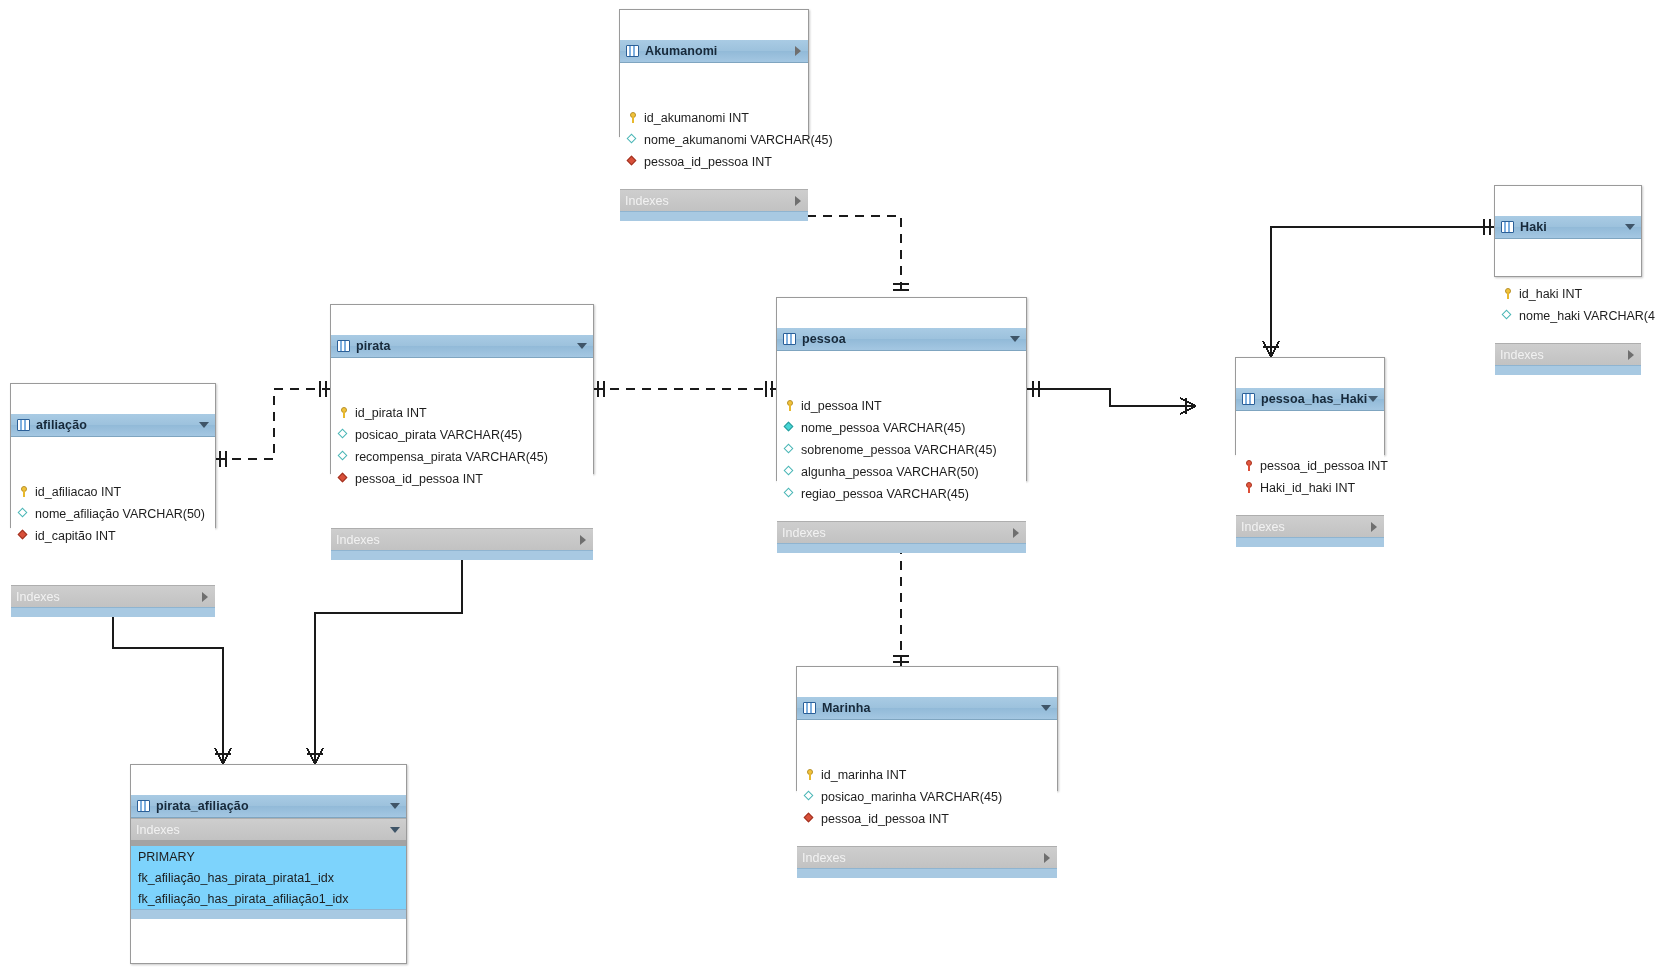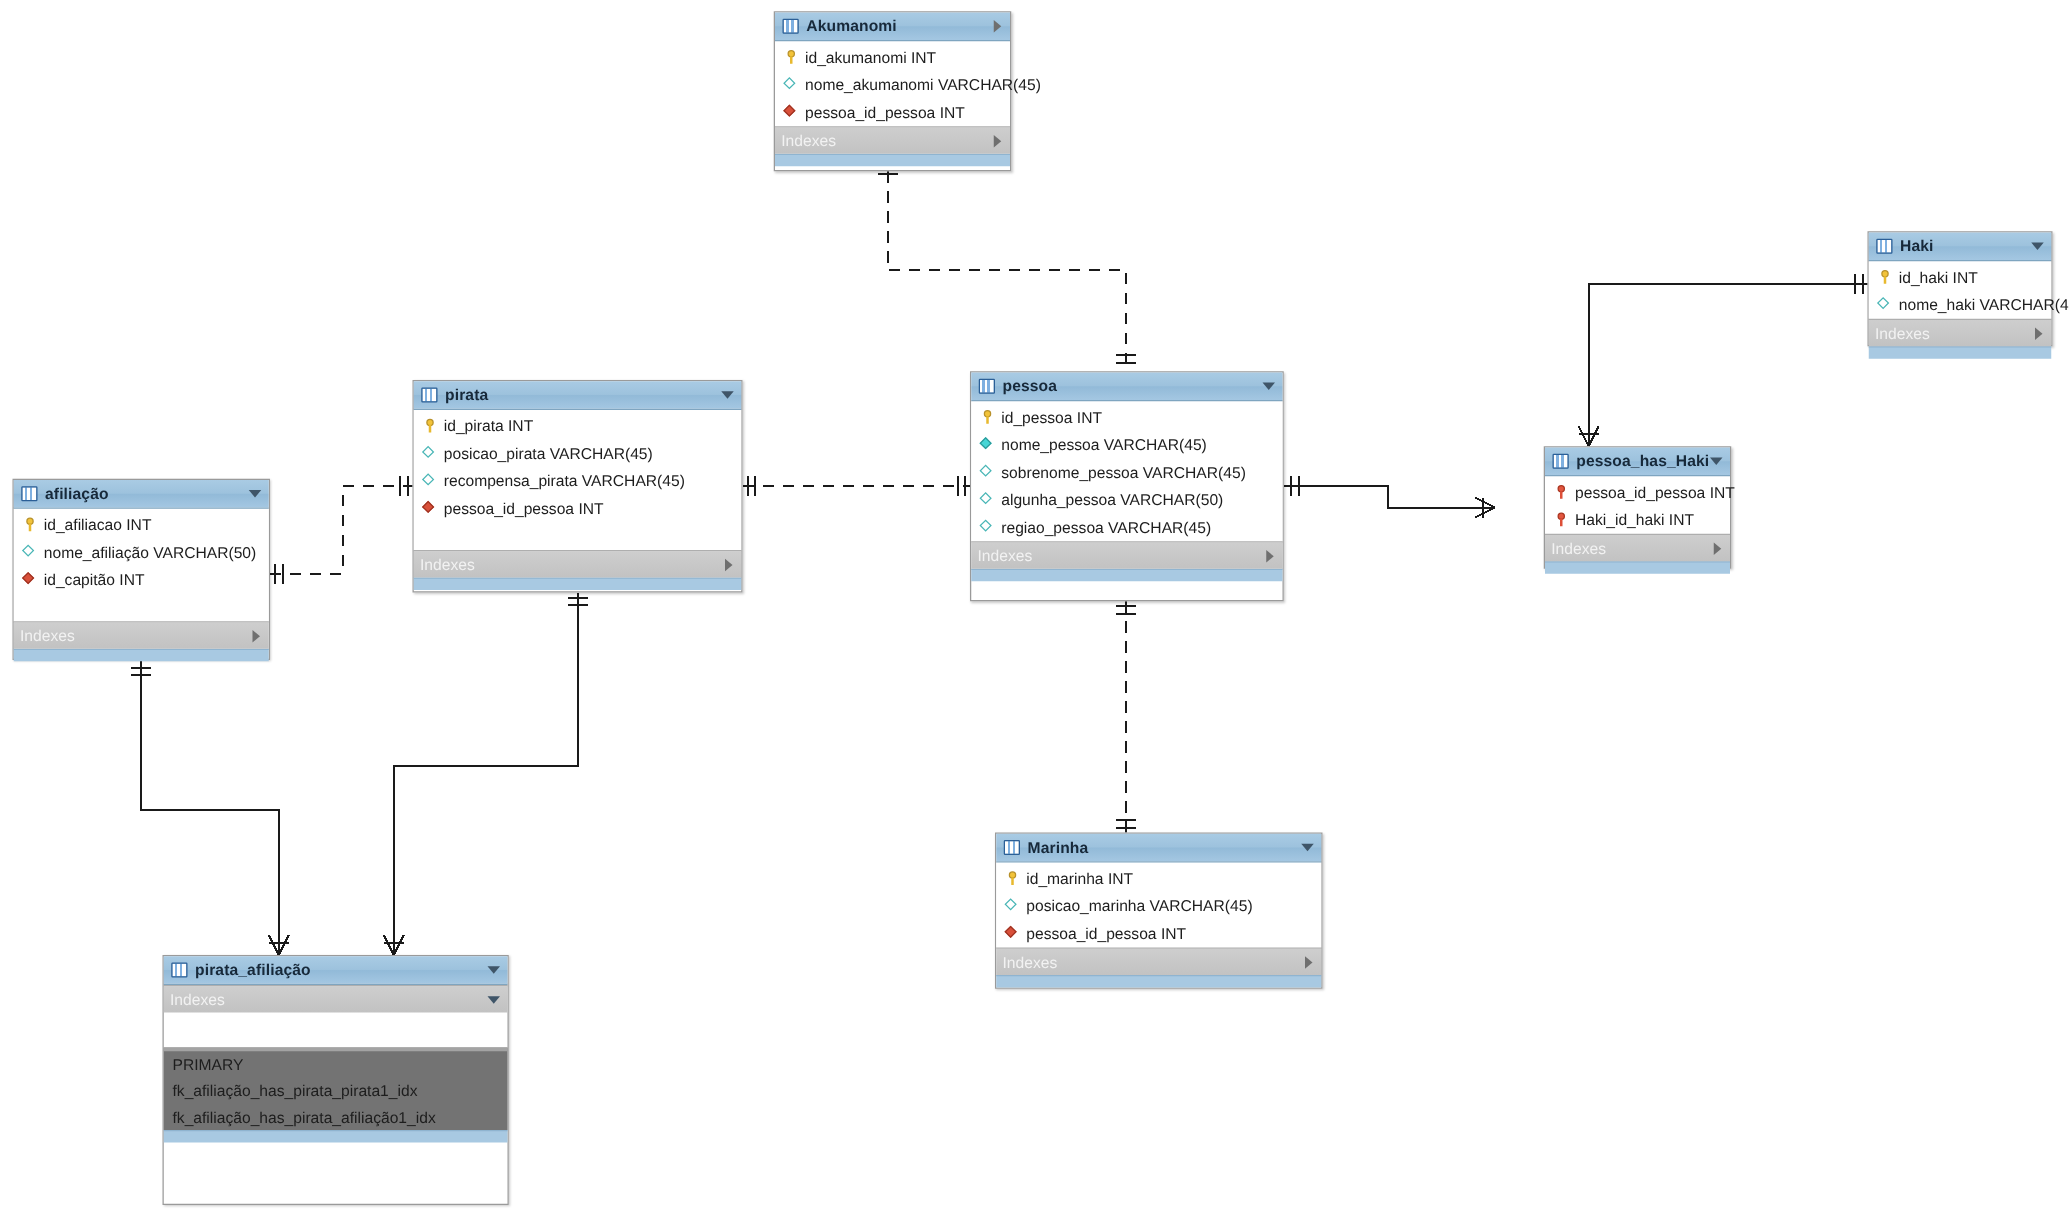--- a/index.html
+++ b/index.html
@@ -21,20 +21,21 @@
     font-size:12.5px;
     color:#1b1b1b;
   }
   .tbl-hd{
     height:22px;
     display:flex;align-items:center;
     background:linear-gradient(to bottom,#a9cbe4 0%,#9dc2dd 48%,#92bad8 52%,#a4c7e2 100%);
     border-bottom:1px solid #7fa5c0;
     padding:0 5px 0 6px;
     position:relative;
+    margin-top:30px;
   }
   .tbl-icon{
     width:13px;height:12px;flex:0 0 auto;margin-right:6px;
     box-sizing:border-box;
     border:1px solid #2b5f97;
     background:
       linear-gradient(to right,
         #ffffff 0 2px,#7fb0e0 2px 4px,
         #ffffff 4px 6px,#7fb0e0 6px 8px,
         #ffffff 8px 11px);
@@ -48,21 +49,21 @@
     position:absolute;right:6px;top:50%;transform:translateY(-50%);
     width:0;height:0;border-left:5px solid transparent;border-right:5px solid transparent;
     border-top:6px solid #3f5568;
   }
   .caret-r{
     position:absolute;right:7px;top:50%;transform:translateY(-50%);
     width:0;height:0;border-top:5px solid transparent;border-bottom:5px solid transparent;
     border-left:6px solid #6f6f6f;
   }
 
-  .cols{background:#ffffff;padding:2px 0 0 0;}
+  .cols{background:#ffffff;padding:2px 0 16px 0;margin-top:42px;}
   .col{
     height:22px;display:flex;align-items:center;padding-left:7px;white-space:nowrap;
     font-size:12.5px;color:#1d1d1d;
   }
   .col .lbl{line-height:1;}
   .spacer{height:18px;}
 
   
   .m{width:12px;flex:0 0 auto;margin-right:5px;display:inline-block;position:relative;height:12px;}
   
@@ -96,21 +97,21 @@
     content:"";position:absolute;left:1px;top:1px;width:7px;height:7px;
     background:#d9503a;border:1.4px solid #9d3322;transform:rotate(45deg);box-sizing:border-box;
   }
 
   .idx-bar{
     height:21px;display:flex;align-items:center;padding-left:5px;
     background:linear-gradient(to bottom,#cecece,#c2c2c2);
     border-top:1px solid #aeaeae;
     color:#f2f2f2;font-size:12.5px;position:relative;
   }
-  .idx-list{background:#737373;border-top:3px solid #a3a3a3;margin-top:28px;}
+  .idx-list{background:#7dd3fc;border-top:6px solid #a3a3a3;}
   .idx-row{height:21px;display:flex;align-items:center;padding-left:7px;font-size:12.5px;color:#1d1d1d;white-space:nowrap;}
   .foot{height:9px;background:#a8c9e2;border-top:1px solid #8fb4d0;}
 </style>
 </head>
 <body>
 
 <div id="canvas">
 
   <svg id="wires" viewBox="0 0 1655 972" xmlns="http://www.w3.org/2000/svg">
     <g stroke="#1a1a1a" stroke-width="1.6" fill="none" shape-rendering="crispEdges">

